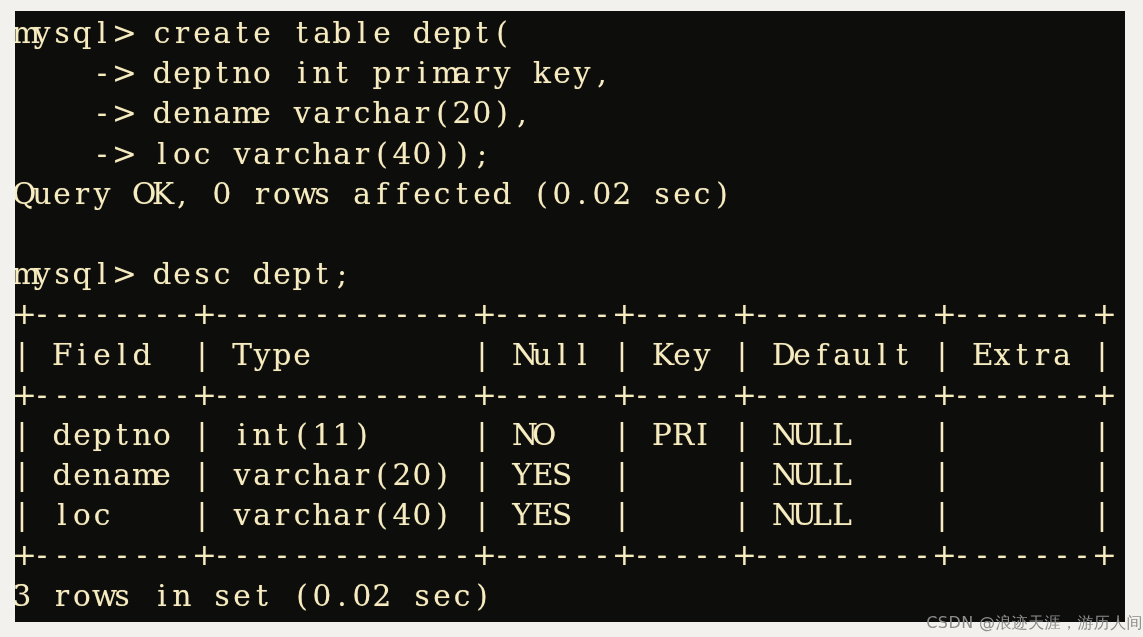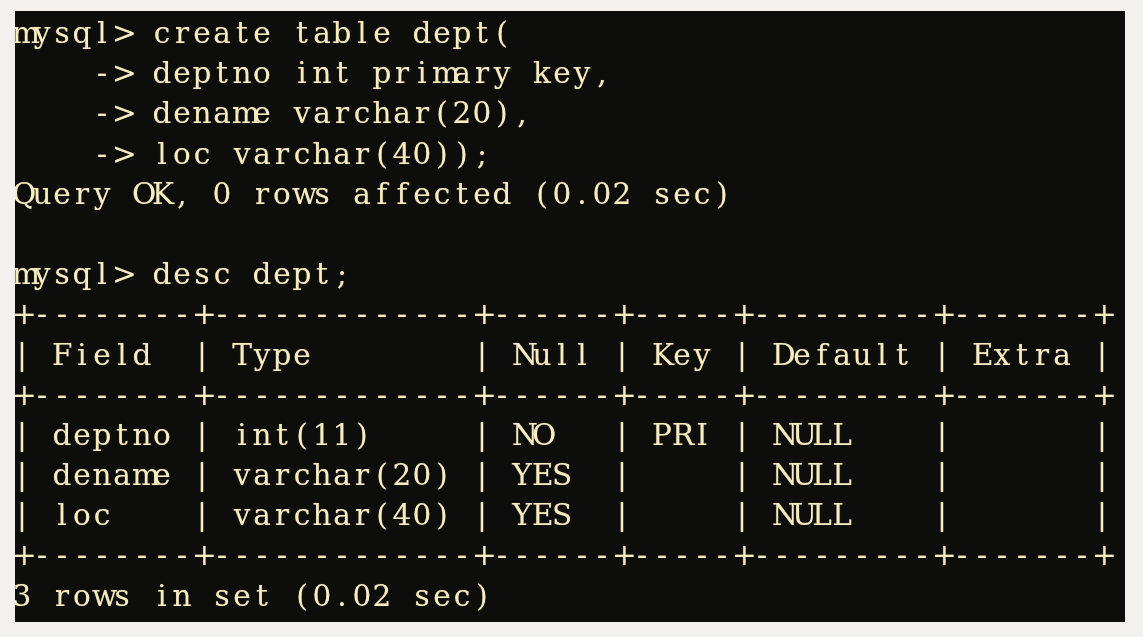--- a/index.html
+++ b/index.html
@@ -76,14 +76,15 @@
 </style>
 </head>
 <body>
 
 <div id="page">
 
   <div id="terminal">
     <pre id="console-text" style="left: -3px;"><span class="ln"><span class="ch">m</span><span class="ch">y</span><span class="ch">s</span><span class="ch">q</span><span class="ch">l</span><span class="ch">&gt;</span><span class="ch">&nbsp;</span><span class="ch">c</span><span class="ch">r</span><span class="ch">e</span><span class="ch">a</span><span class="ch">t</span><span class="ch">e</span><span class="ch">&nbsp;</span><span class="ch">t</span><span class="ch">a</span><span class="ch">b</span><span class="ch">l</span><span class="ch">e</span><span class="ch">&nbsp;</span><span class="ch">d</span><span class="ch">e</span><span class="ch">p</span><span class="ch">t</span><span class="ch">(</span></span><span class="ln"><span class="ch">&nbsp;</span><span class="ch">&nbsp;</span><span class="ch">&nbsp;</span><span class="ch">&nbsp;</span><span class="ch">-</span><span class="ch">&gt;</span><span class="ch">&nbsp;</span><span class="ch">d</span><span class="ch">e</span><span class="ch">p</span><span class="ch">t</span><span class="ch">n</span><span class="ch">o</span><span class="ch">&nbsp;</span><span class="ch">i</span><span class="ch">n</span><span class="ch">t</span><span class="ch">&nbsp;</span><span class="ch">p</span><span class="ch">r</span><span class="ch">i</span><span class="ch">m</span><span class="ch">a</span><span class="ch">r</span><span class="ch">y</span><span class="ch">&nbsp;</span><span class="ch">k</span><span class="ch">e</span><span class="ch">y</span><span class="ch">,</span></span><span class="ln"><span class="ch">&nbsp;</span><span class="ch">&nbsp;</span><span class="ch">&nbsp;</span><span class="ch">&nbsp;</span><span class="ch">-</span><span class="ch">&gt;</span><span class="ch">&nbsp;</span><span class="ch">d</span><span class="ch">e</span><span class="ch">n</span><span class="ch">a</span><span class="ch">m</span><span class="ch">e</span><span class="ch">&nbsp;</span><span class="ch">v</span><span class="ch">a</span><span class="ch">r</span><span class="ch">c</span><span class="ch">h</span><span class="ch">a</span><span class="ch">r</span><span class="ch">(</span><span class="ch">2</span><span class="ch">0</span><span class="ch">)</span><span class="ch">,</span></span><span class="ln"><span class="ch">&nbsp;</span><span class="ch">&nbsp;</span><span class="ch">&nbsp;</span><span class="ch">&nbsp;</span><span class="ch">-</span><span class="ch">&gt;</span><span class="ch">&nbsp;</span><span class="ch">l</span><span class="ch">o</span><span class="ch">c</span><span class="ch">&nbsp;</span><span class="ch">v</span><span class="ch">a</span><span class="ch">r</span><span class="ch">c</span><span class="ch">h</span><span class="ch">a</span><span class="ch">r</span><span class="ch">(</span><span class="ch">4</span><span class="ch">0</span><span class="ch">)</span><span class="ch">)</span><span class="ch">;</span></span><span class="ln"><span class="ch">Q</span><span class="ch">u</span><span class="ch">e</span><span class="ch">r</span><span class="ch">y</span><span class="ch">&nbsp;</span><span class="ch">O</span><span class="ch">K</span><span class="ch">,</span><span class="ch">&nbsp;</span><span class="ch">0</span><span class="ch">&nbsp;</span><span class="ch">r</span><span class="ch">o</span><span class="ch">w</span><span class="ch">s</span><span class="ch">&nbsp;</span><span class="ch">a</span><span class="ch">f</span><span class="ch">f</span><span class="ch">e</span><span class="ch">c</span><span class="ch">t</span><span class="ch">e</span><span class="ch">d</span><span class="ch">&nbsp;</span><span class="ch">(</span><span class="ch">0</span><span class="ch">.</span><span class="ch">0</span><span class="ch">2</span><span class="ch">&nbsp;</span><span class="ch">s</span><span class="ch">e</span><span class="ch">c</span><span class="ch">)</span></span><span class="ln">&nbsp;</span><span class="ln"><span class="ch">m</span><span class="ch">y</span><span class="ch">s</span><span class="ch">q</span><span class="ch">l</span><span class="ch">&gt;</span><span class="ch">&nbsp;</span><span class="ch">d</span><span class="ch">e</span><span class="ch">s</span><span class="ch">c</span><span class="ch">&nbsp;</span><span class="ch">d</span><span class="ch">e</span><span class="ch">p</span><span class="ch">t</span><span class="ch">;</span></span><span class="ln"><span class="ch">+</span><span class="ch">-</span><span class="ch">-</span><span class="ch">-</span><span class="ch">-</span><span class="ch">-</span><span class="ch">-</span><span class="ch">-</span><span class="ch">-</span><span class="ch">+</span><span class="ch">-</span><span class="ch">-</span><span class="ch">-</span><span class="ch">-</span><span class="ch">-</span><span class="ch">-</span><span class="ch">-</span><span class="ch">-</span><span class="ch">-</span><span class="ch">-</span><span class="ch">-</span><span class="ch">-</span><span class="ch">-</span><span class="ch">+</span><span class="ch">-</span><span class="ch">-</span><span class="ch">-</span><span class="ch">-</span><span class="ch">-</span><span class="ch">-</span><span class="ch">+</span><span class="ch">-</span><span class="ch">-</span><span class="ch">-</span><span class="ch">-</span><span class="ch">-</span><span class="ch">+</span><span class="ch">-</span><span class="ch">-</span><span class="ch">-</span><span class="ch">-</span><span class="ch">-</span><span class="ch">-</span><span class="ch">-</span><span class="ch">-</span><span class="ch">-</span><span class="ch">+</span><span class="ch">-</span><span class="ch">-</span><span class="ch">-</span><span class="ch">-</span><span class="ch">-</span><span class="ch">-</span><span class="ch">-</span><span class="ch">+</span></span><span class="ln"><span class="ch">|</span><span class="ch">&nbsp;</span><span class="ch">F</span><span class="ch">i</span><span class="ch">e</span><span class="ch">l</span><span class="ch">d</span><span class="ch">&nbsp;</span><span class="ch">&nbsp;</span><span class="ch">|</span><span class="ch">&nbsp;</span><span class="ch">T</span><span class="ch">y</span><span class="ch">p</span><span class="ch">e</span><span class="ch">&nbsp;</span><span class="ch">&nbsp;</span><span class="ch">&nbsp;</span><span class="ch">&nbsp;</span><span class="ch">&nbsp;</span><span class="ch">&nbsp;</span><span class="ch">&nbsp;</span><span class="ch">&nbsp;</span><span class="ch">|</span><span class="ch">&nbsp;</span><span class="ch">N</span><span class="ch">u</span><span class="ch">l</span><span class="ch">l</span><span class="ch">&nbsp;</span><span class="ch">|</span><span class="ch">&nbsp;</span><span class="ch">K</span><span class="ch">e</span><span class="ch">y</span><span class="ch">&nbsp;</span><span class="ch">|</span><span class="ch">&nbsp;</span><span class="ch">D</span><span class="ch">e</span><span class="ch">f</span><span class="ch">a</span><span class="ch">u</span><span class="ch">l</span><span class="ch">t</span><span class="ch">&nbsp;</span><span class="ch">|</span><span class="ch">&nbsp;</span><span class="ch">E</span><span class="ch">x</span><span class="ch">t</span><span class="ch">r</span><span class="ch">a</span><span class="ch">&nbsp;</span><span class="ch">|</span></span><span class="ln"><span class="ch">+</span><span class="ch">-</span><span class="ch">-</span><span class="ch">-</span><span class="ch">-</span><span class="ch">-</span><span class="ch">-</span><span class="ch">-</span><span class="ch">-</span><span class="ch">+</span><span class="ch">-</span><span class="ch">-</span><span class="ch">-</span><span class="ch">-</span><span class="ch">-</span><span class="ch">-</span><span class="ch">-</span><span class="ch">-</span><span class="ch">-</span><span class="ch">-</span><span class="ch">-</span><span class="ch">-</span><span class="ch">-</span><span class="ch">+</span><span class="ch">-</span><span class="ch">-</span><span class="ch">-</span><span class="ch">-</span><span class="ch">-</span><span class="ch">-</span><span class="ch">+</span><span class="ch">-</span><span class="ch">-</span><span class="ch">-</span><span class="ch">-</span><span class="ch">-</span><span class="ch">+</span><span class="ch">-</span><span class="ch">-</span><span class="ch">-</span><span class="ch">-</span><span class="ch">-</span><span class="ch">-</span><span class="ch">-</span><span class="ch">-</span><span class="ch">-</span><span class="ch">+</span><span class="ch">-</span><span class="ch">-</span><span class="ch">-</span><span class="ch">-</span><span class="ch">-</span><span class="ch">-</span><span class="ch">-</span><span class="ch">+</span></span><span class="ln"><span class="ch">|</span><span class="ch">&nbsp;</span><span class="ch">d</span><span class="ch">e</span><span class="ch">p</span><span class="ch">t</span><span class="ch">n</span><span class="ch">o</span><span class="ch">&nbsp;</span><span class="ch">|</span><span class="ch">&nbsp;</span><span class="ch">i</span><span class="ch">n</span><span class="ch">t</span><span class="ch">(</span><span class="ch">1</span><span class="ch">1</span><span class="ch">)</span><span class="ch">&nbsp;</span><span class="ch">&nbsp;</span><span class="ch">&nbsp;</span><span class="ch">&nbsp;</span><span class="ch">&nbsp;</span><span class="ch">|</span><span class="ch">&nbsp;</span><span class="ch">N</span><span class="ch">O</span><span class="ch">&nbsp;</span><span class="ch">&nbsp;</span><span class="ch">&nbsp;</span><span class="ch">|</span><span class="ch">&nbsp;</span><span class="ch">P</span><span class="ch">R</span><span class="ch">I</span><span class="ch">&nbsp;</span><span class="ch">|</span><span class="ch">&nbsp;</span><span class="ch">N</span><span class="ch">U</span><span class="ch">L</span><span class="ch">L</span><span class="ch">&nbsp;</span><span class="ch">&nbsp;</span><span class="ch">&nbsp;</span><span class="ch">&nbsp;</span><span class="ch">|</span><span class="ch">&nbsp;</span><span class="ch">&nbsp;</span><span class="ch">&nbsp;</span><span class="ch">&nbsp;</span><span class="ch">&nbsp;</span><span class="ch">&nbsp;</span><span class="ch">&nbsp;</span><span class="ch">|</span></span><span class="ln"><span class="ch">|</span><span class="ch">&nbsp;</span><span class="ch">d</span><span class="ch">e</span><span class="ch">n</span><span class="ch">a</span><span class="ch">m</span><span class="ch">e</span><span class="ch">&nbsp;</span><span class="ch">|</span><span class="ch">&nbsp;</span><span class="ch">v</span><span class="ch">a</span><span class="ch">r</span><span class="ch">c</span><span class="ch">h</span><span class="ch">a</span><span class="ch">r</span><span class="ch">(</span><span class="ch">2</span><span class="ch">0</span><span class="ch">)</span><span class="ch">&nbsp;</span><span class="ch">|</span><span class="ch">&nbsp;</span><span class="ch">Y</span><span class="ch">E</span><span class="ch">S</span><span class="ch">&nbsp;</span><span class="ch">&nbsp;</span><span class="ch">|</span><span class="ch">&nbsp;</span><span class="ch">&nbsp;</span><span class="ch">&nbsp;</span><span class="ch">&nbsp;</span><span class="ch">&nbsp;</span><span class="ch">|</span><span class="ch">&nbsp;</span><span class="ch">N</span><span class="ch">U</span><span class="ch">L</span><span class="ch">L</span><span class="ch">&nbsp;</span><span class="ch">&nbsp;</span><span class="ch">&nbsp;</span><span class="ch">&nbsp;</span><span class="ch">|</span><span class="ch">&nbsp;</span><span class="ch">&nbsp;</span><span class="ch">&nbsp;</span><span class="ch">&nbsp;</span><span class="ch">&nbsp;</span><span class="ch">&nbsp;</span><span class="ch">&nbsp;</span><span class="ch">|</span></span><span class="ln"><span class="ch">|</span><span class="ch">&nbsp;</span><span class="ch">l</span><span class="ch">o</span><span class="ch">c</span><span class="ch">&nbsp;</span><span class="ch">&nbsp;</span><span class="ch">&nbsp;</span><span class="ch">&nbsp;</span><span class="ch">|</span><span class="ch">&nbsp;</span><span class="ch">v</span><span class="ch">a</span><span class="ch">r</span><span class="ch">c</span><span class="ch">h</span><span class="ch">a</span><span class="ch">r</span><span class="ch">(</span><span class="ch">4</span><span class="ch">0</span><span class="ch">)</span><span class="ch">&nbsp;</span><span class="ch">|</span><span class="ch">&nbsp;</span><span class="ch">Y</span><span class="ch">E</span><span class="ch">S</span><span class="ch">&nbsp;</span><span class="ch">&nbsp;</span><span class="ch">|</span><span class="ch">&nbsp;</span><span class="ch">&nbsp;</span><span class="ch">&nbsp;</span><span class="ch">&nbsp;</span><span class="ch">&nbsp;</span><span class="ch">|</span><span class="ch">&nbsp;</span><span class="ch">N</span><span class="ch">U</span><span class="ch">L</span><span class="ch">L</span><span class="ch">&nbsp;</span><span class="ch">&nbsp;</span><span class="ch">&nbsp;</span><span class="ch">&nbsp;</span><span class="ch">|</span><span class="ch">&nbsp;</span><span class="ch">&nbsp;</span><span class="ch">&nbsp;</span><span class="ch">&nbsp;</span><span class="ch">&nbsp;</span><span class="ch">&nbsp;</span><span class="ch">&nbsp;</span><span class="ch">|</span></span><span class="ln"><span class="ch">+</span><span class="ch">-</span><span class="ch">-</span><span class="ch">-</span><span class="ch">-</span><span class="ch">-</span><span class="ch">-</span><span class="ch">-</span><span class="ch">-</span><span class="ch">+</span><span class="ch">-</span><span class="ch">-</span><span class="ch">-</span><span class="ch">-</span><span class="ch">-</span><span class="ch">-</span><span class="ch">-</span><span class="ch">-</span><span class="ch">-</span><span class="ch">-</span><span class="ch">-</span><span class="ch">-</span><span class="ch">-</span><span class="ch">+</span><span class="ch">-</span><span class="ch">-</span><span class="ch">-</span><span class="ch">-</span><span class="ch">-</span><span class="ch">-</span><span class="ch">+</span><span class="ch">-</span><span class="ch">-</span><span class="ch">-</span><span class="ch">-</span><span class="ch">-</span><span class="ch">+</span><span class="ch">-</span><span class="ch">-</span><span class="ch">-</span><span class="ch">-</span><span class="ch">-</span><span class="ch">-</span><span class="ch">-</span><span class="ch">-</span><span class="ch">-</span><span class="ch">+</span><span class="ch">-</span><span class="ch">-</span><span class="ch">-</span><span class="ch">-</span><span class="ch">-</span><span class="ch">-</span><span class="ch">-</span><span class="ch">+</span></span><span class="ln"><span class="ch">3</span><span class="ch">&nbsp;</span><span class="ch">r</span><span class="ch">o</span><span class="ch">w</span><span class="ch">s</span><span class="ch">&nbsp;</span><span class="ch">i</span><span class="ch">n</span><span class="ch">&nbsp;</span><span class="ch">s</span><span class="ch">e</span><span class="ch">t</span><span class="ch">&nbsp;</span><span class="ch">(</span><span class="ch">0</span><span class="ch">.</span><span class="ch">0</span><span class="ch">2</span><span class="ch">&nbsp;</span><span class="ch">s</span><span class="ch">e</span><span class="ch">c</span><span class="ch">)</span></span></pre>
   </div>
 
+  <div id="watermark">CSDN @浪迹天涯，游历人间</div>
 
 </div>
 
 </body></html>

